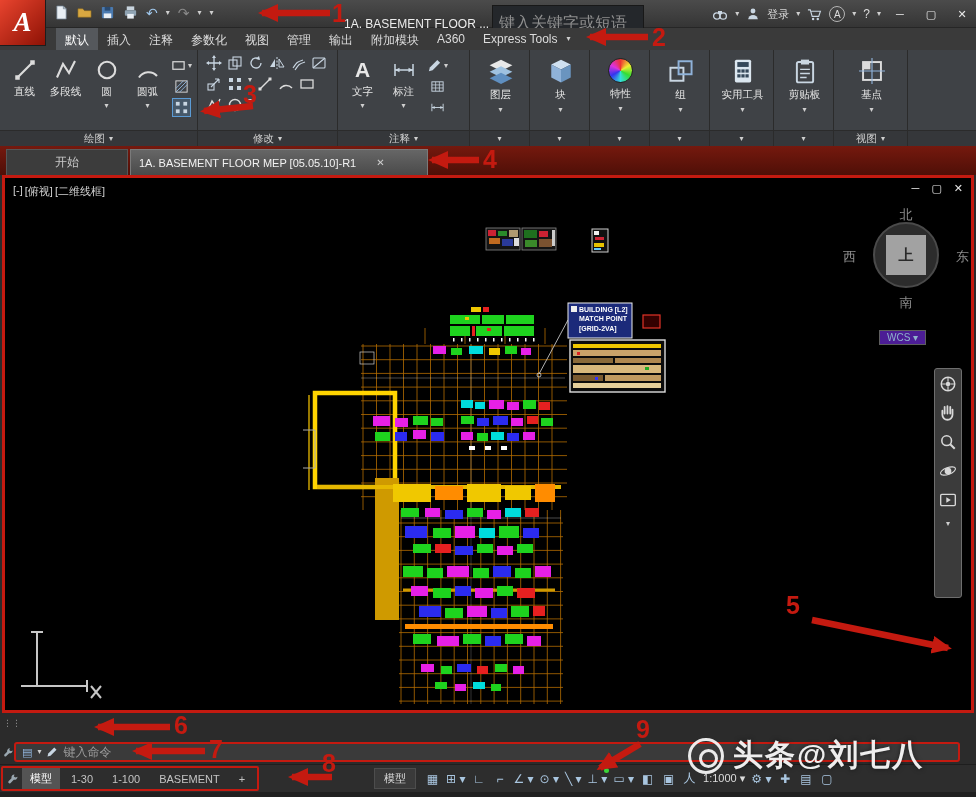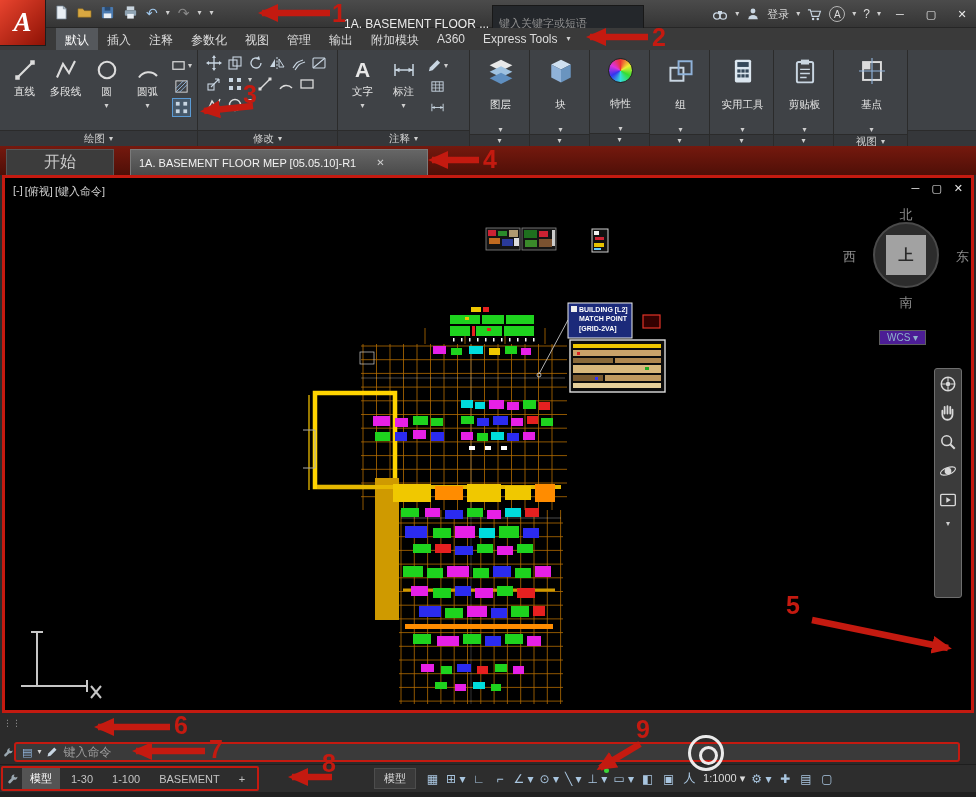--- a/index.html
+++ b/index.html
@@ -7,42 +7,42 @@
 body{font-family:"Liberation Sans","DejaVu Sans",sans-serif;background:#222;overflow:hidden}
 #app{position:absolute;left:0;top:0;width:976px;height:797px;background:#2b2b2b}
 .abs{position:absolute}
 .ic{display:block}
 .caret{font-size:8px;color:#cfcfcf;line-height:1}
 
 #titlebar{position:absolute;left:0;top:0;width:976px;height:28px;background:linear-gradient(#4b4b4b,#353535);border-bottom:1px solid #262626}
 #logo{position:absolute;left:0;top:0;width:46px;height:46px;z-index:30;background:linear-gradient(135deg,#e8442e,#8e1205);display:flex;align-items:center;justify-content:center;color:#fff;font-size:27px;font-weight:bold;font-style:italic;font-family:"Liberation Serif",serif;border-right:1px solid #1d1d1d;border-bottom:1px solid #1d1d1d}
 .qat{position:absolute;left:54px;top:5px;display:flex;align-items:center;gap:8px}
 #title{position:absolute;left:344px;top:17px;color:#ececec;font-size:12px;white-space:nowrap}
-#searchbox{position:absolute;left:492px;top:5px;width:152px;height:36px;background:#24272b;border:1px solid #181818;color:#8f8f8f;font-size:11px;padding:0 6px;display:flex;align-items:center;overflow:hidden}
+#searchbox{position:absolute;left:492px;top:5px;width:152px;height:36px;background:#24272b;border:1px solid #181818;color:#8f8f8f;font-size:16px;padding:0 6px;display:flex;align-items:center;overflow:hidden}
 .tbright{position:absolute;right:2px;top:0;height:28px;display:flex;align-items:center;gap:7px;color:#d6d6d6;font-size:11px}
 .winbtn{width:24px;height:20px;display:flex;align-items:center;justify-content:center;color:#e8e8e8;font-size:11px}
 
 #rtabs{position:absolute;left:0;top:28px;width:976px;height:22px;background:#3a3a3a;display:flex;align-items:stretch;padding-left:56px;gap:0}
 .rtab{padding:4px 9px 0 9px;font-size:12px;color:#dcdcdc;white-space:nowrap}
 .rtab.active{background:#55585c;color:#fff}
 
 #ribbon{position:absolute;left:0;top:50px;width:976px;height:96px;background:#3f4246;display:flex}
 .panel{border-right:1px solid #2b2b2b;display:flex;flex-direction:column}
 .pbody{flex:1;display:flex;align-items:flex-start;padding:4px 2px 0 4px}
 .plabel{height:16px;background:#35373a;color:#cfcfcf;font-size:10.5px;display:flex;align-items:center;justify-content:center;gap:4px;border-top:1px solid #2b2b2b}
 .toolbtn{width:41px;display:flex;flex-direction:column;align-items:center;gap:3px;color:#e6e6e6;font-size:10.5px;padding-top:4px;text-align:center}
 .minicol{display:flex;flex-direction:column;gap:4px;align-items:center;padding-top:3px;margin-left:2px}
 .minirow{display:flex;align-items:center;gap:2px;padding:1px}
 .sel{outline:1.5px solid #5b9bd5;background:rgba(91,155,213,.25)}
 .mgrid{display:flex;flex-wrap:wrap;width:130px;gap:5px;padding:3px 0 0 4px;align-content:flex-start}
-.bigbtn{width:100%;display:flex;flex-direction:column;align-items:center;gap:14px;color:#e6e6e6;font-size:10.5px;padding-top:4px}
+.bigbtn{width:100%;display:flex;flex-direction:column;align-items:center;gap:4px;color:#e6e6e6;font-size:10.5px;padding-top:4px}
 .wheel{width:25px;height:25px;border-radius:50%;background:conic-gradient(#e33,#ee3,#3d3,#3dd,#33e,#d3d,#e33);border:1px solid #222}
 
 #ftabs{position:absolute;left:0;top:146px;width:976px;height:29px;background:linear-gradient(#75190e,#4f0f07)}
-#tab-start{position:absolute;left:6px;top:3px;width:108px;height:26px;background:#3c3c3c;border:1px solid #565656;border-bottom:none;color:#c9c9c9;font-size:16px;display:flex;align-items:center;justify-content:center}
+#tab-start{position:absolute;left:6px;top:3px;width:122px;height:26px;background:#3c3c3c;border:1px solid #565656;border-bottom:none;color:#c9c9c9;font-size:12px;display:flex;align-items:center;justify-content:center}
 #tab-dwg{position:absolute;left:130px;top:3px;width:298px;height:26px;background:linear-gradient(#666,#4a4a4a);border:1px solid #7a7a7a;border-bottom:none;color:#f2f2f2;font-size:11px;display:flex;align-items:center;gap:20px;padding:0 8px;white-space:nowrap}
 
 #vp{position:absolute;left:2px;top:175px;width:972px;height:538px;background:#000;border:3px solid #c41a10}
 #vpcontrols{position:absolute;left:8px;top:6px;display:flex;gap:2px;color:#d2d2d2;font-size:11px}
 
 #cmd{position:absolute;left:0;top:713px;width:976px;height:51px;background:#2b2b2b}
 #cmdrow1{position:absolute;left:2px;top:3px;width:970px;height:24px;background:#333;border:2px solid #c41a10;border-radius:3px;display:flex;align-items:center;padding-left:18px;color:#ececec;font-size:12px}
 #cmdrow2{position:absolute;left:14px;top:29px;width:946px;height:20px;background:#3a3a3a;border:2px solid #c41a10;border-radius:3px;display:flex;align-items:center;gap:5px;padding-left:6px;font-size:12px;color:#9b9b9b}
 
 #bottom{position:absolute;left:0;top:764px;width:976px;height:28px;background:#2d2d2d;border-top:1px solid #1e1e1e}
@@ -780,21 +780,21 @@
 
     <div class="abs" style="left:574px;top:127px;width:56px;color:#fff;font-size:7px;line-height:1.35;font-weight:bold">
       <div>BUILDING [L2]</div>
       <div>MATCH POINT</div>
       <div>[GRID-2VA]</div>
     </div>
 
     <div id="vpcontrols">
       <span>[-]</span>
       <span>[俯视]</span>
-      <span>[键入命令]</span>
+      <span>[二维线框]</span>
     </div>
 
     <div class="abs" style="right:8px;top:4px;display:flex;gap:12px;color:#e8e8e8;font-size:11px">
       <span>─</span>
       <span>▢</span>
       <span>✕</span>
     </div>
 
     <div class="abs" style="left:836px;top:28px;width:130px;height:118px;color:#8e8e8e;font-size:13px">
       <div class="abs" style="left:0;right:0;top:0;text-align:center">北</div>
@@ -881,20 +881,21 @@
       <span class="sitem">⚙ ▾</span>
       <span class="sitem">✚</span>
       <span class="sitem">▤</span>
       <span class="sitem">▢</span>
     </div>
   </div>
   <div id="bstrip"></div>
 
   <div id="wm">
     <div class="ring"></div>
+    <span class="wmtext">头条@刘七八</span>
   </div>
 
   <svg id="ann" width="976" height="797" viewBox="0 0 976 797">
     <defs>
       <marker id="ah" markerUnits="userSpaceOnUse" markerWidth="22" markerHeight="20" refX="16" refY="9" orient="auto">
           <path d="M0 0L20 9L0 18Z" fill="#c41a10"></path>
         </marker>
     </defs>
     <g stroke="#c41a10" stroke-width="6.5">
       <line x1="330" y1="13" x2="262" y2="13" marker-end="url(#ah)"></line>

